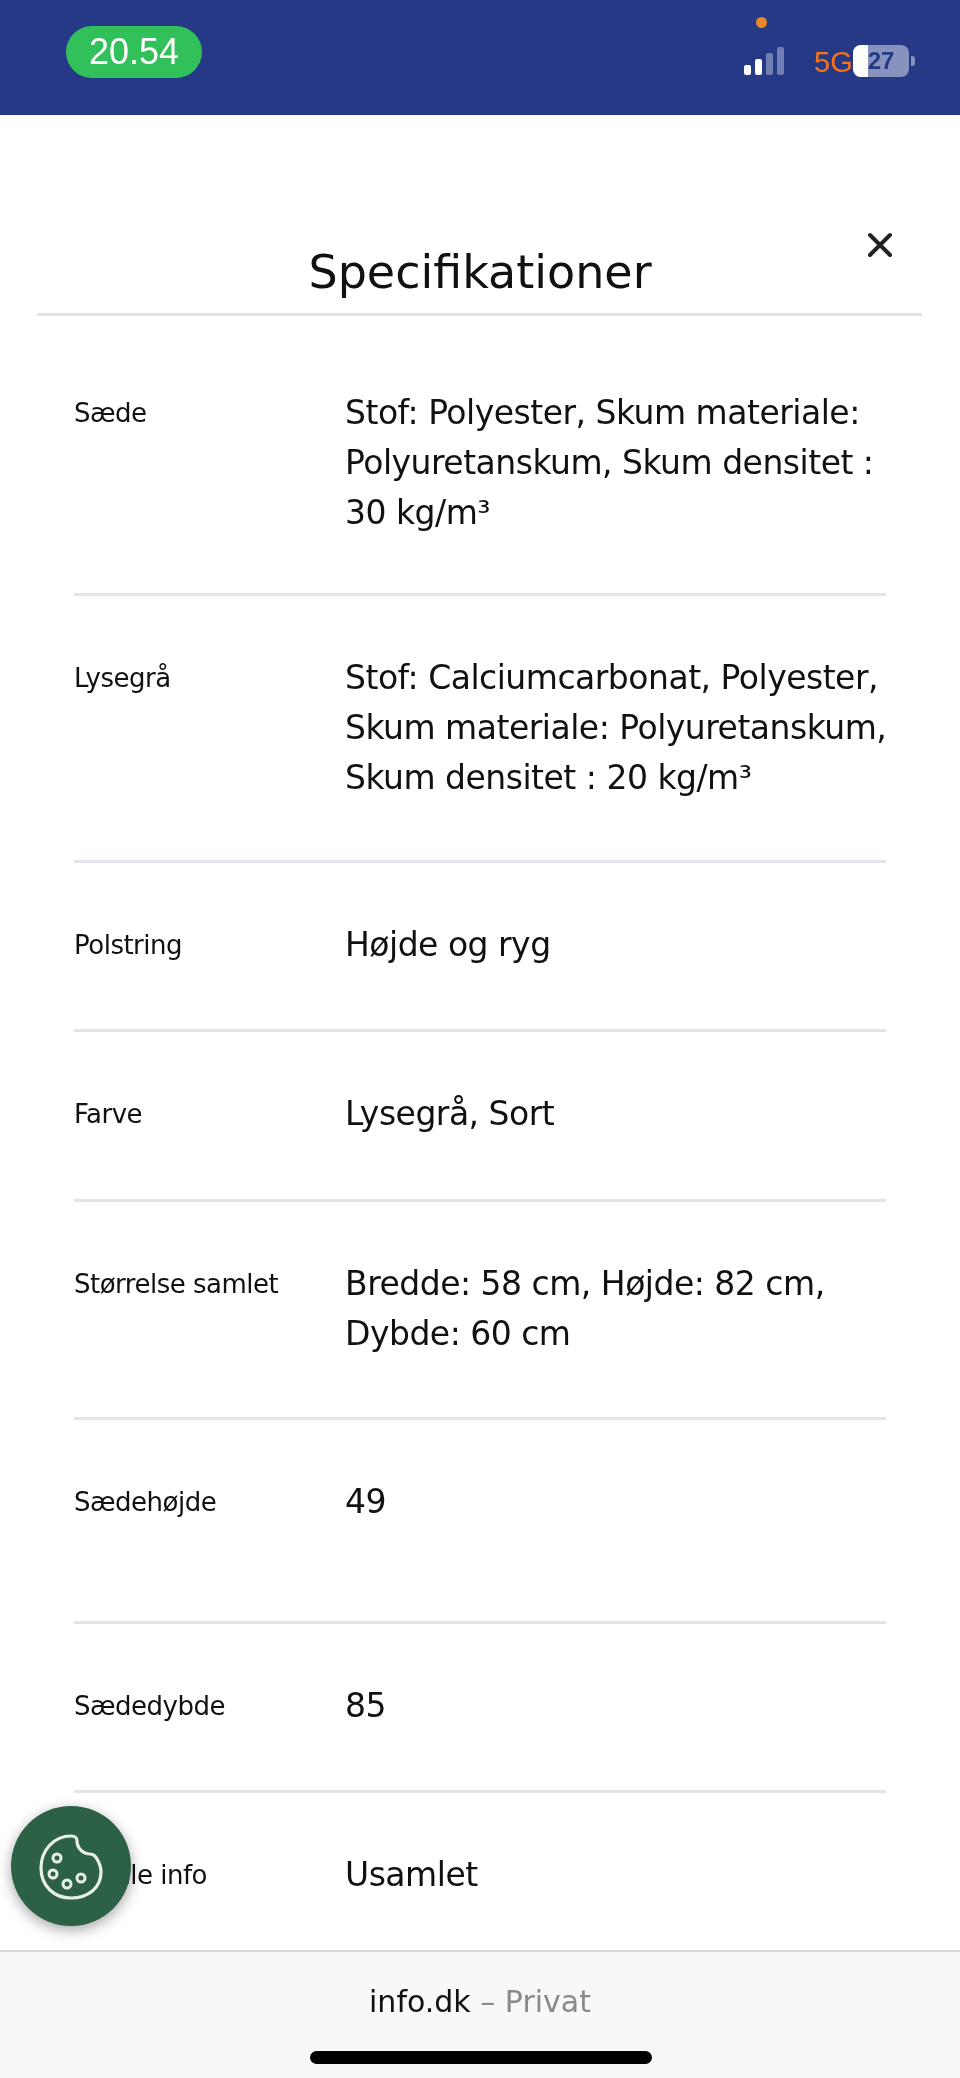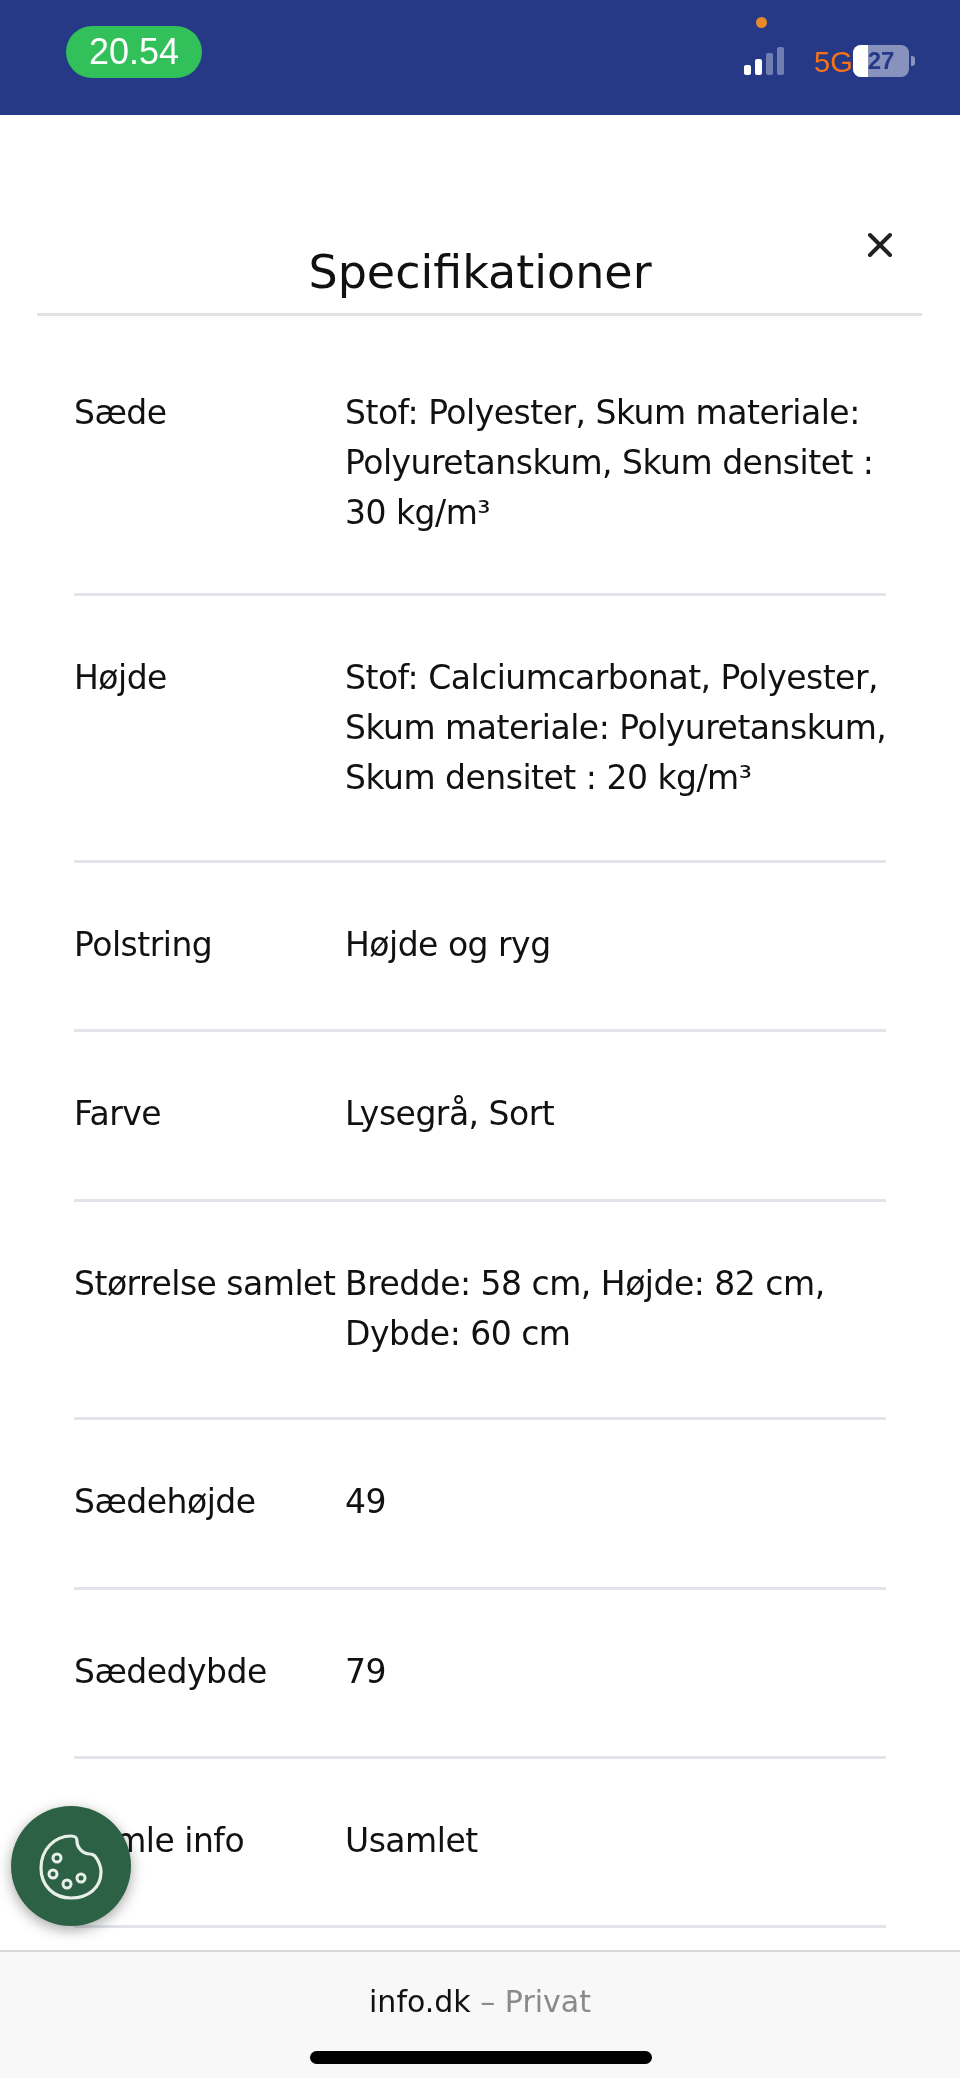--- a/index.html
+++ b/index.html
@@ -19,21 +19,21 @@
   .battery-tip { position: absolute; left: 911px; top: 56px; width: 4px; height: 10px; border-radius: 0 3px 3px 0; background: rgba(255,255,255,0.45); }
 
   .modal-header { position: absolute; left: 0; top: 115px; width: 960px; height: 200px; }
   .modal-title { position: absolute; left: 0; right: 0; top: 100px; text-align: center; font-size: 46px; font-weight: 500; color: #111; line-height: 60px; font-family: "DejaVu Sans", sans-serif; margin-top: 27px; }
   .close-btn { position: absolute; left: 860px; top: 110px; width: 40px; height: 40px; cursor: pointer; }
   .close-btn svg { width: 40px; height: 40px; }
   .header-divider { position: absolute; left: 37px; width: 885px; top: 313px; height: 3px; background: #dfe3e6; }
 
   .spec-list { position: absolute; left: 74px; top: 316px; width: 812px; }
   .spec-row { position: relative; border-bottom: 3px solid #e1e4ea; }
-  .spec-label { position: absolute; left: 0; font-size: 33px; line-height: 50px; color: #111; font-family: "DejaVu Sans", sans-serif; letter-spacing: -0.5px; }
+  .spec-label { position: absolute; left: 0; font-size: 26px; line-height: 50px; color: #111; font-family: "DejaVu Sans", sans-serif; letter-spacing: -0.5px; }
   .spec-value { position: absolute; left: 271px; width: 560px; font-size: 33px; line-height: 50px; color: #111; font-family: "DejaVu Sans", sans-serif; letter-spacing: -0.5px; }
 
   .cookie-btn { position: absolute; left: 11px; top: 1806px; width: 120px; height: 120px; border-radius: 50%; background: #2c6146; box-shadow: 0 4px 14px rgba(0,0,0,0.35); cursor: pointer; }
   .cookie-btn svg { position: absolute; left: 22px; top: 22px; width: 76px; height: 76px; }
 
   .browser-bar { position: absolute; left: 0; top: 1950px; width: 960px; height: 128px; background: #f8f8f8; border-top: 2px solid #d7d7d7; }
   .url-line { position: absolute; left: 0; right: 0; top: 30px; text-align: center; font-size: 30px; line-height: 40px; font-family: "DejaVu Sans", sans-serif; }
   .url-domain { color: #111; }
   .url-sep, .url-mode { color: #8a8a8a; }
   .home-indicator { position: absolute; left: 310px; top: 99px; width: 342px; height: 13px; border-radius: 7px; background: #000; }
@@ -67,42 +67,42 @@
   </div>
 </div>
 <div class="header-divider"></div>
 
 <div class="spec-list">
   <div class="spec-row" style="height:280px;">
     <div class="spec-label" style="top:72px;">Sæde</div>
     <div class="spec-value" style="top:72px;">Stof: Polyester, Skum materiale: Polyuretanskum, Skum densitet : 30 kg/m³</div>
   </div>
   <div class="spec-row" style="height:267px;">
-    <div class="spec-label" style="top:57px;">Højde</div>
+    <div class="spec-label" style="top:57px;">Lysegrå</div>
     <div class="spec-value" style="top:57px;">Stof: Calciumcarbonat, Polyester, Skum materiale: Polyuretanskum, Skum densitet : 20 kg/m³</div>
   </div>
   <div class="spec-row" style="height:169px;">
     <div class="spec-label" style="top:57px;">Polstring</div>
     <div class="spec-value" style="top:57px;">Højde og ryg</div>
   </div>
   <div class="spec-row" style="height:170px;">
     <div class="spec-label" style="top:57px;">Farve</div>
     <div class="spec-value" style="top:57px;">Lysegrå, Sort</div>
   </div>
   <div class="spec-row" style="height:218px;">
     <div class="spec-label" style="top:57px;">Størrelse samlet</div>
     <div class="spec-value" style="top:57px;">Bredde: 58 cm, Højde: 82 cm, Dybde: 60 cm</div>
   </div>
-  <div class="spec-row" style="height:170px;">
+  <div class="spec-row" style="height:204px;">
     <div class="spec-label" style="top:57px;">Sædehøjde</div>
     <div class="spec-value" style="top:57px;">49</div>
   </div>
   <div class="spec-row" style="height:169px;">
     <div class="spec-label" style="top:57px;">Sædedybde</div>
-    <div class="spec-value" style="top:57px;">79</div>
+    <div class="spec-value" style="top:57px;">85</div>
   </div>
   <div class="spec-row" style="height:169px;">
     <div class="spec-label" style="top:57px;">Samle info</div>
     <div class="spec-value" style="top:57px;">Usamlet</div>
   </div>
 </div>
 
 <div class="cookie-btn">
   <svg viewBox="0 0 76 76">
     <path d="M38 8 C42 8 44 9 44 13 C44 20 50 26 57 26 C61 26 62 28 64 31 C67 36 68 40 68 44 C68 60 55 70 38 70 C21 70 8 58 8 40 C8 22 21 8 38 8 Z" fill="none" stroke="#e8efe9" stroke-width="3.2" stroke-linejoin="round"></path>

